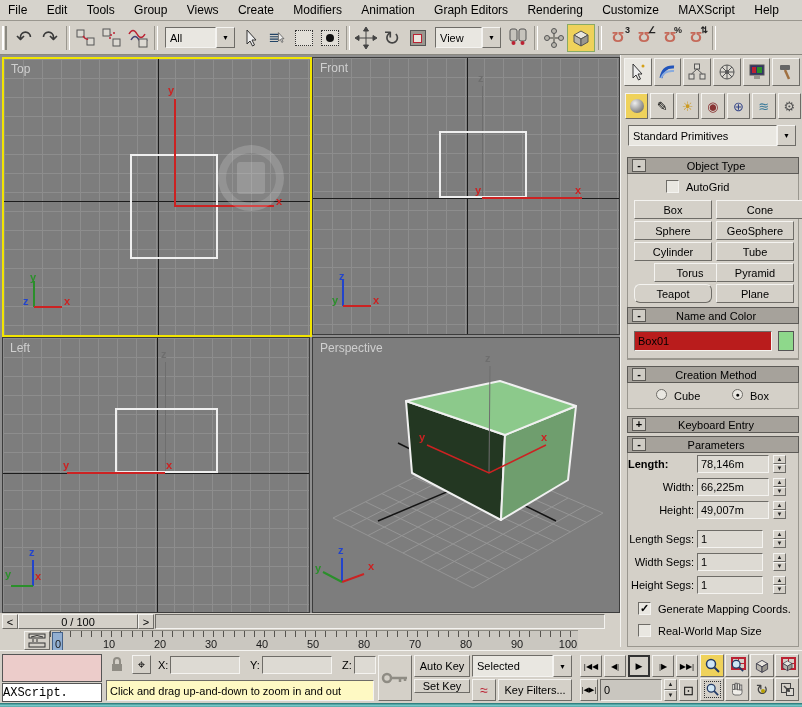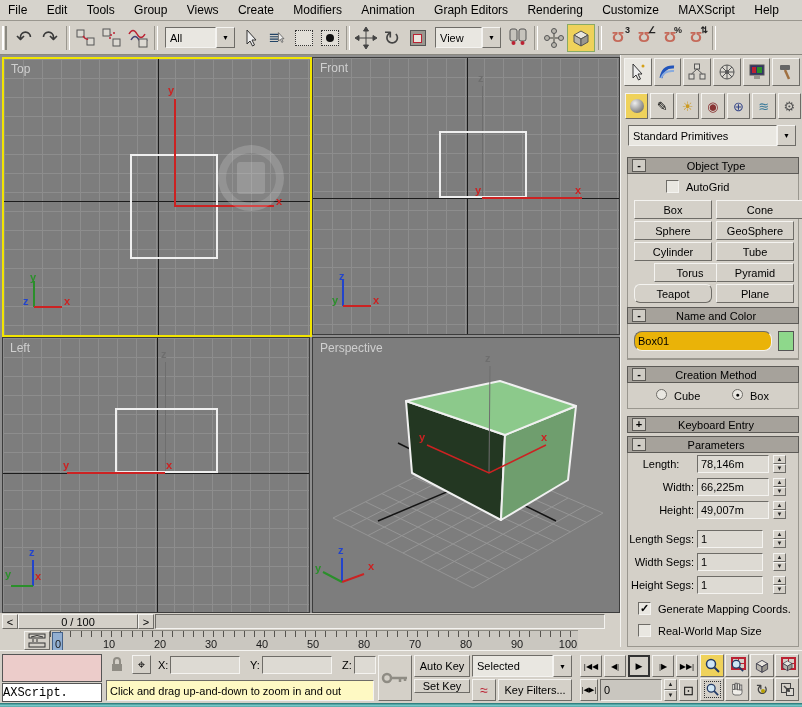--- a/index.html
+++ b/index.html
@@ -395,21 +395,21 @@
       <span class="btn pbtn a" style="left:88px;top:89px;width:78px;height:19px;">Pyramid</span>
       <span class="btn pbtn a" style="left:6px;top:110px;width:78px;height:19px;border-radius:6px;">Teapot</span>
       <span class="btn pbtn a" style="left:88px;top:110px;width:78px;height:19px;">Plane</span>
     </div>
 
     <div class="rhead a" style="left:6px;top:252px;width:172px;height:17px;">
       <span class="collapse">-</span>
       <span class="title">Name and Color</span>
     </div>
     <div class="a" style="left:6px;top:269px;width:172px;height:36px;border:1px solid #9a978f;border-top:none;">
-      <span class="field a" style="left:6px;top:7px;width:138px;height:20px;background:#eab308;border-radius:8px;">Box01</span>
+      <span class="field a" style="left:6px;top:7px;width:138px;height:20px;background:#b91c1c;">Box01</span>
       <span class="a" style="left:150px;top:7px;width:16px;height:20px;background:#8ed88b;border:1px solid #555;"></span>
     </div>
 
     <div class="rhead a" style="left:6px;top:311px;width:172px;height:17px;">
       <span class="collapse">-</span>
       <span class="title">Creation Method</span>
     </div>
     <div class="a" style="left:6px;top:328px;width:172px;height:26px;border:1px solid #9a978f;border-top:none;">
       <span class="radio a" style="left:28px;top:6px;"></span>
       <span class="a" style="left:46px;top:7px;">Cube</span>
@@ -423,21 +423,21 @@
       <span class="collapse">+</span>
       <span class="title">Keyboard Entry</span>
     </div>
 
     <div class="rhead a" style="left:6px;top:381px;width:172px;height:17px;">
       <span class="collapse">-</span>
       <span class="title">Parameters</span>
     </div>
     <div class="a" style="left:6px;top:398px;width:172px;height:194px;border:1px solid #9a978f;border-top:none;">
 
-      <span class="a" style="left:0;top:5px;width:66px;text-align:center;">Length:</span>
+      <span class="a" style="left:0;top:5px;width:66px;text-align:left;font-weight:bold;">Length:</span>
       <span class="field a" style="left:69px;top:2px;width:72px;height:18px;">78,146m</span>
       <span class="spin a" style="left:145px;top:2px;height:18px;">
           <span>▲</span>
           <span>▼</span>
         </span>
       <span class="a" style="left:0;top:28px;width:66px;text-align:right;">Width:</span>
       <span class="field a" style="left:69px;top:25px;width:72px;height:18px;">66,225m</span>
       <span class="spin a" style="left:145px;top:25px;height:18px;">
           <span>▲</span>
           <span>▼</span>

